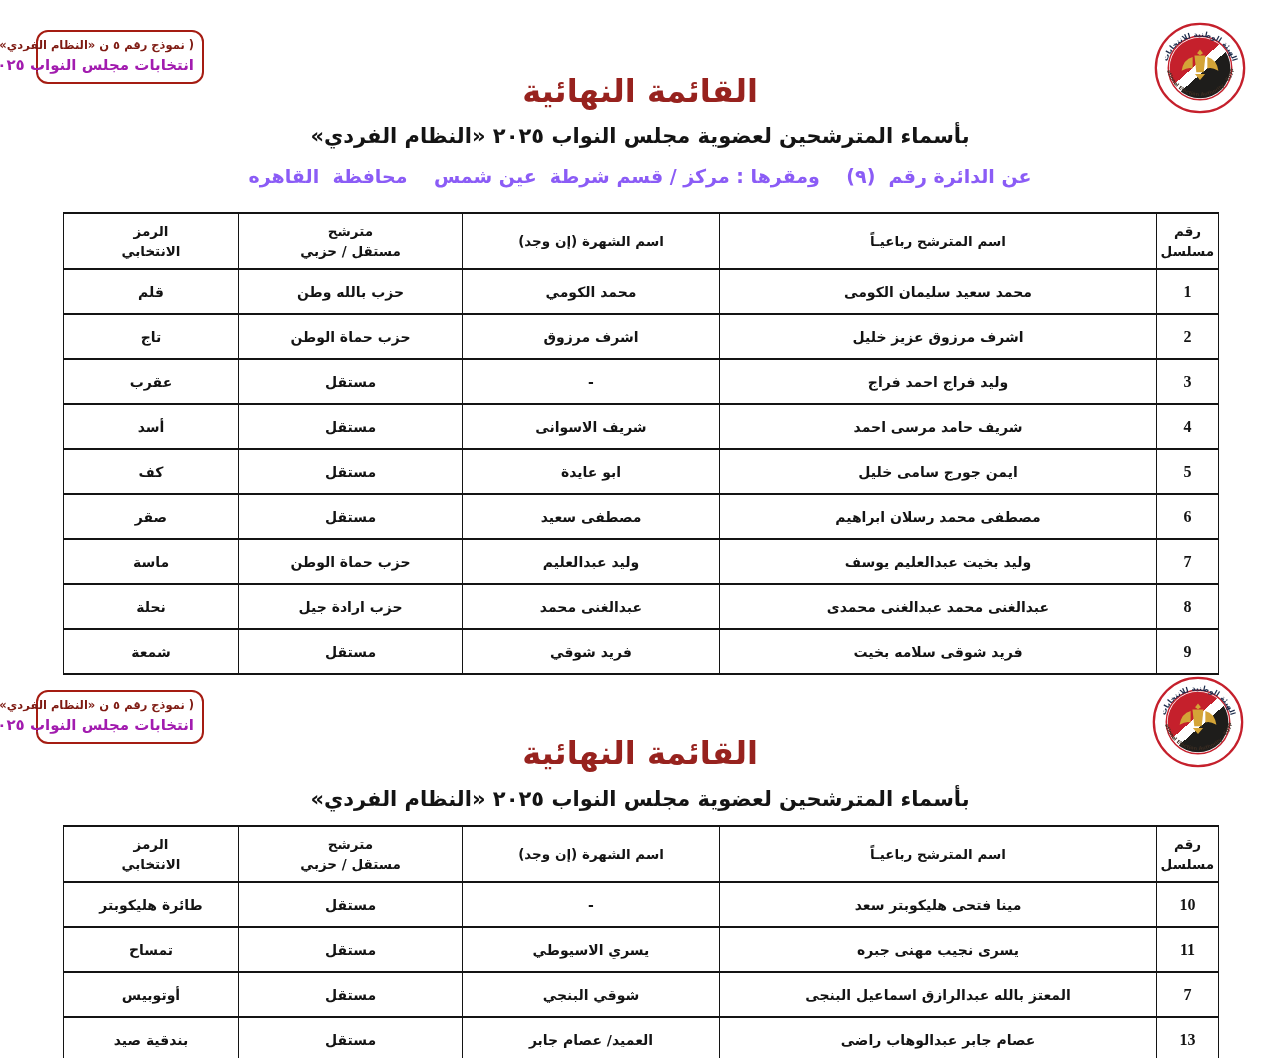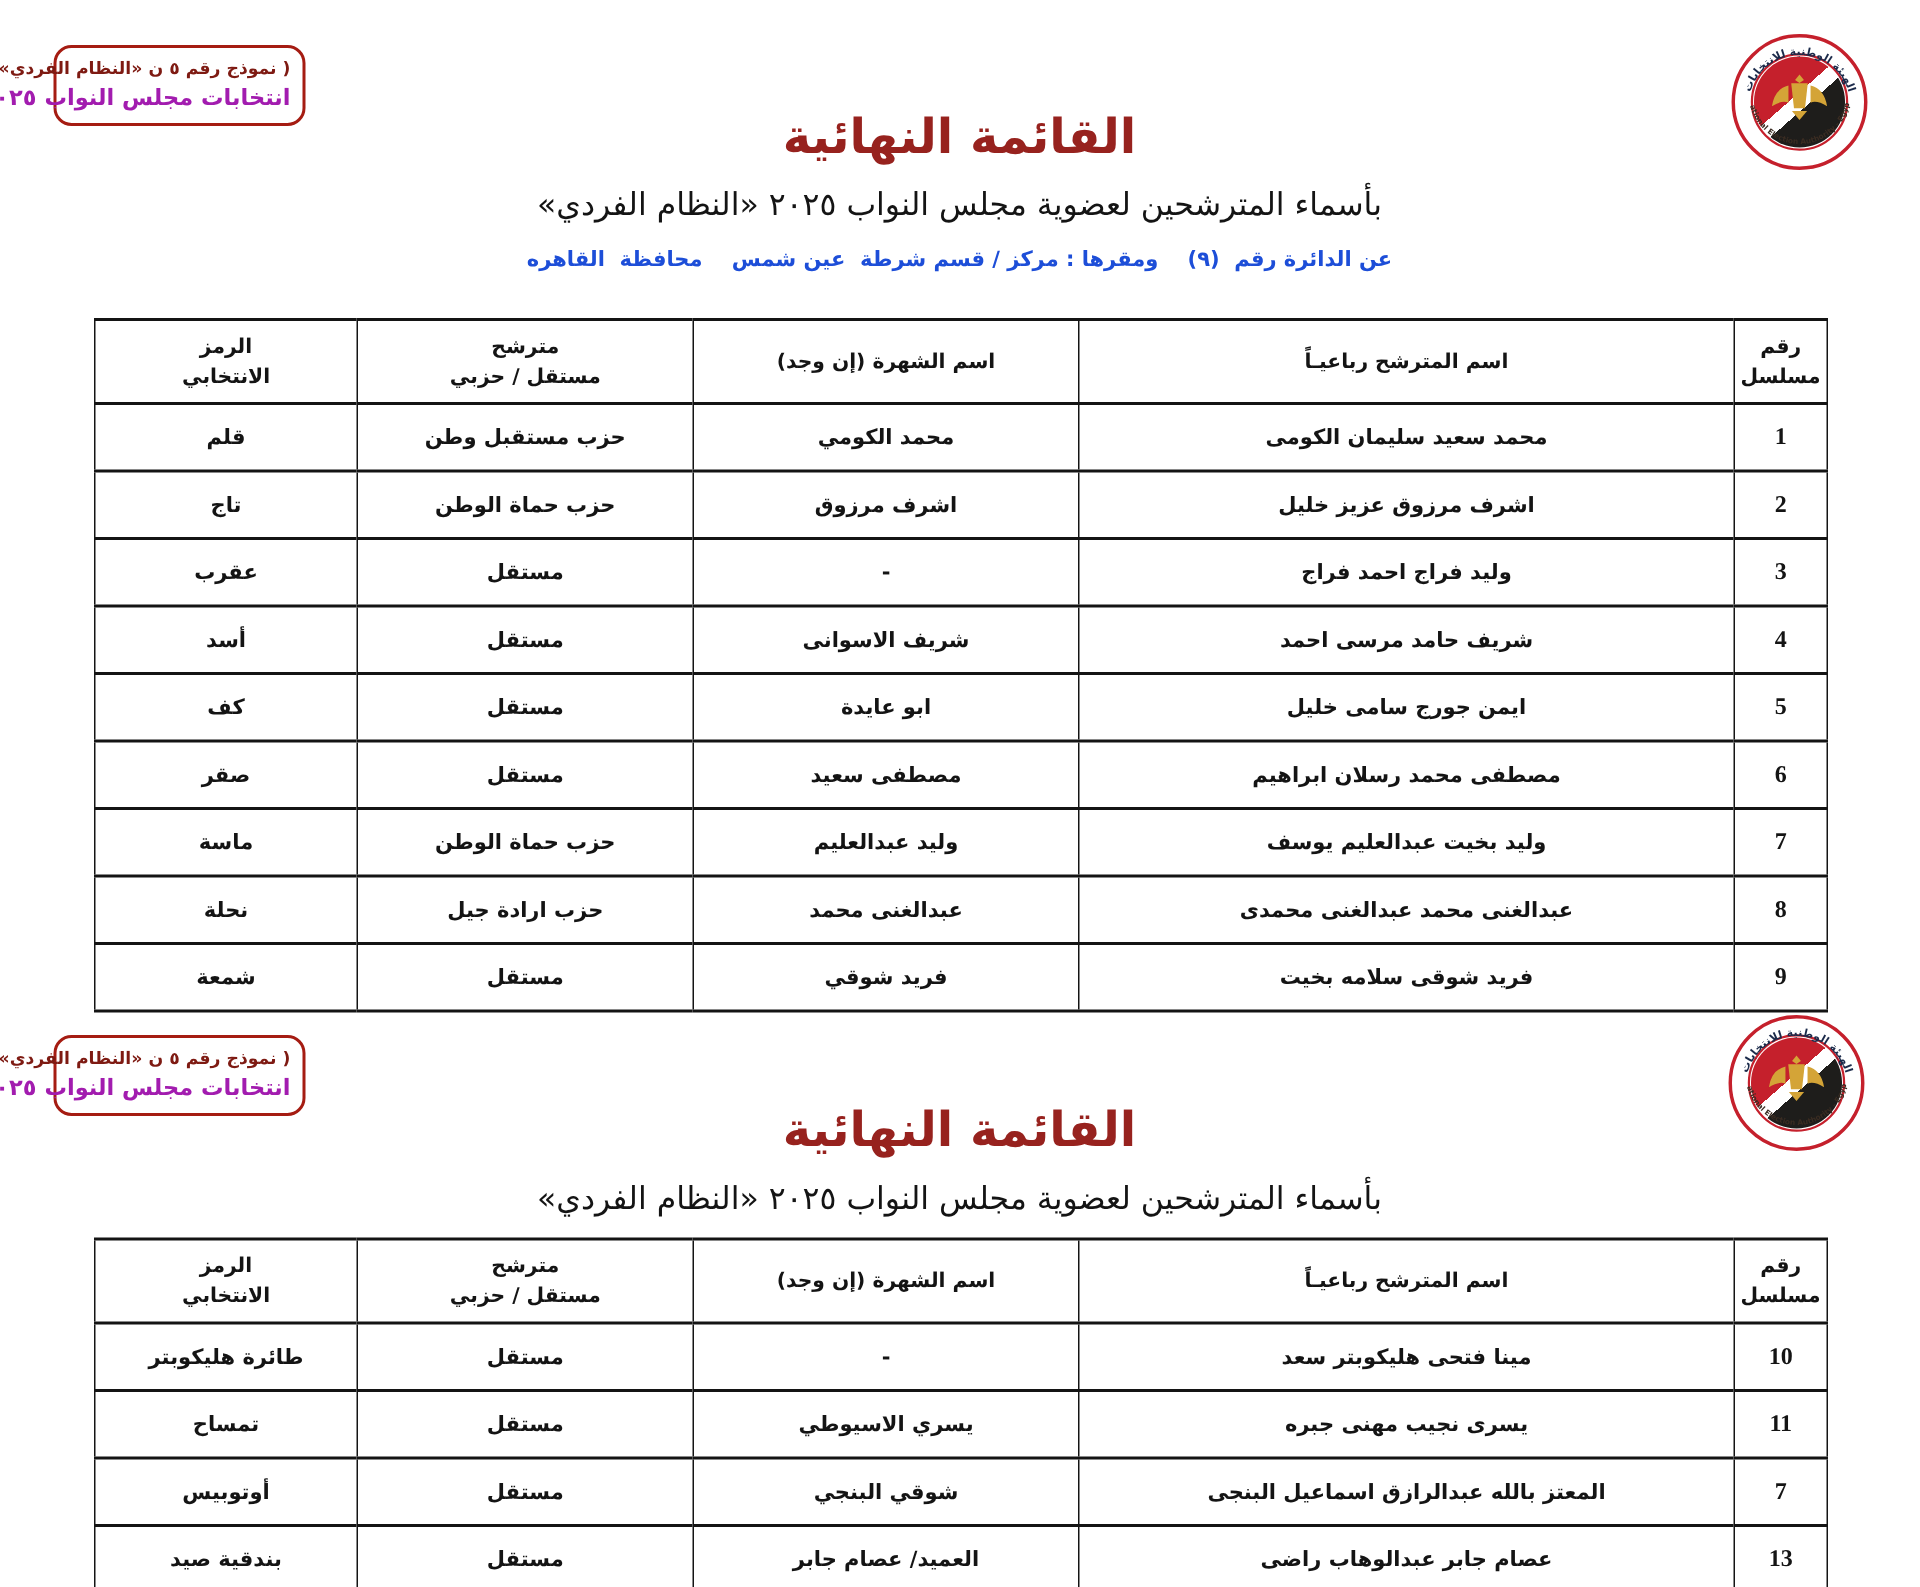--- a/index.html
+++ b/index.html
@@ -5,22 +5,22 @@
   html,body{margin:0;padding:0;background:#e8e8e8;}
   .page{position:relative;width:1280px;height:1058px;background:#ffffff;margin:0 auto;
         font-family:"DejaVu Sans",sans-serif;color:#141414;overflow:hidden;}
   .abs{position:absolute;}
   
   .form-box{border:2px solid #a51c12;border-radius:12px;padding:5px 8px 6px;text-align:center;
             width:168px;box-sizing:border-box;background:#fff;}
   .form-box .l1{font-size:11.5px;font-weight:700;color:#7e1a12;line-height:1.55;white-space:nowrap;}
   .form-box .l2{font-size:15px;font-weight:700;color:#a21caf;line-height:1.4;white-space:nowrap;}
   .doc-title{width:100%;text-align:center;font-size:32px;font-weight:700;color:#97221e;letter-spacing:.5px;}
-  .doc-subtitle{width:100%;text-align:center;font-size:21px;font-weight:400;color:#141414;}
-  .doc-district{width:100%;text-align:center;font-size:14px;font-weight:700;color:#1d4ed8;white-space:pre;}
+  .doc-subtitle{width:100%;text-align:center;font-size:21px;font-weight:700;color:#141414;}
+  .doc-district{width:100%;text-align:center;font-size:19px;font-weight:700;color:#8b5cf6;white-space:pre;}
   
   table.list{border-collapse:collapse;width:1155px;table-layout:fixed;direction:rtl;background:#fff;}
   table.list th,table.list td{border:1px solid #141414;border-top-width:2px;border-bottom-width:2px;
       text-align:center;vertical-align:middle;font-weight:700;padding:2px 4px;overflow:hidden;}
   table.list thead th{height:50px;font-size:13.5px;white-space:pre-line;line-height:1.5;}
   table.list tbody td{height:39px;font-size:14px;}
   table.list td.serial{font-family:"Liberation Serif",serif;font-size:16px;}
   col.c-serial{width:62px;} col.c-name{width:437px;} col.c-famous{width:257px;}
   col.c-party{width:224px;} col.c-symbol{width:175px;}
   
@@ -91,21 +91,21 @@
 مستقل / حزبي</th>
         <th>الرمز
 الانتخابي</th>
       </tr>
     </thead>
     <tbody>
         <tr>
           <td class="serial">1</td>
           <td>محمد سعيد سليمان الكومى</td>
           <td>محمد الكومي</td>
-          <td>حزب مستقبل وطن</td>
+          <td>حزب بالله وطن</td>
           <td>قلم</td>
         </tr>
         <tr>
           <td class="serial">2</td>
           <td>اشرف مرزوق عزيز خليل</td>
           <td>اشرف مرزوق</td>
           <td>حزب حماة الوطن</td>
           <td>تاج</td>
         </tr>
         <tr>

